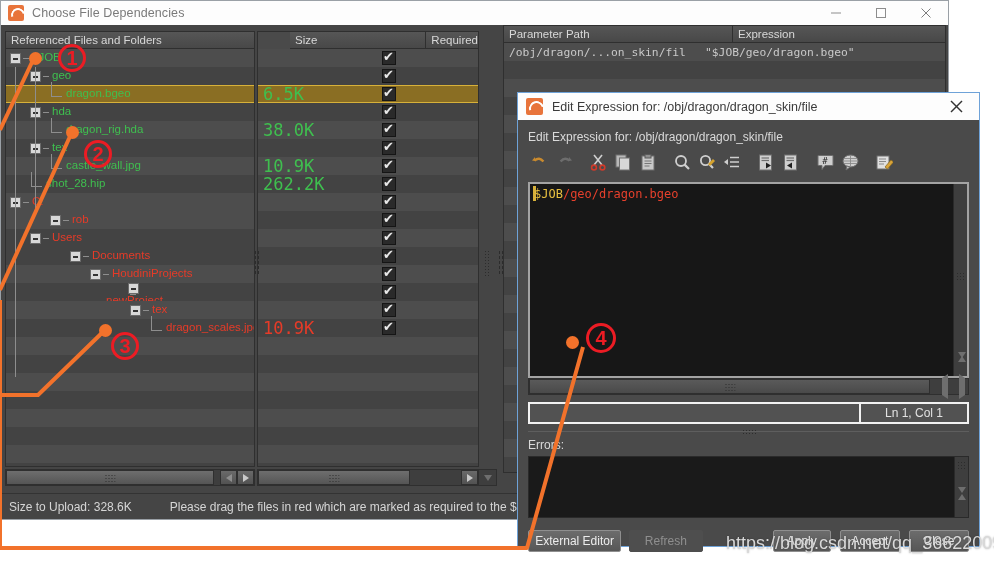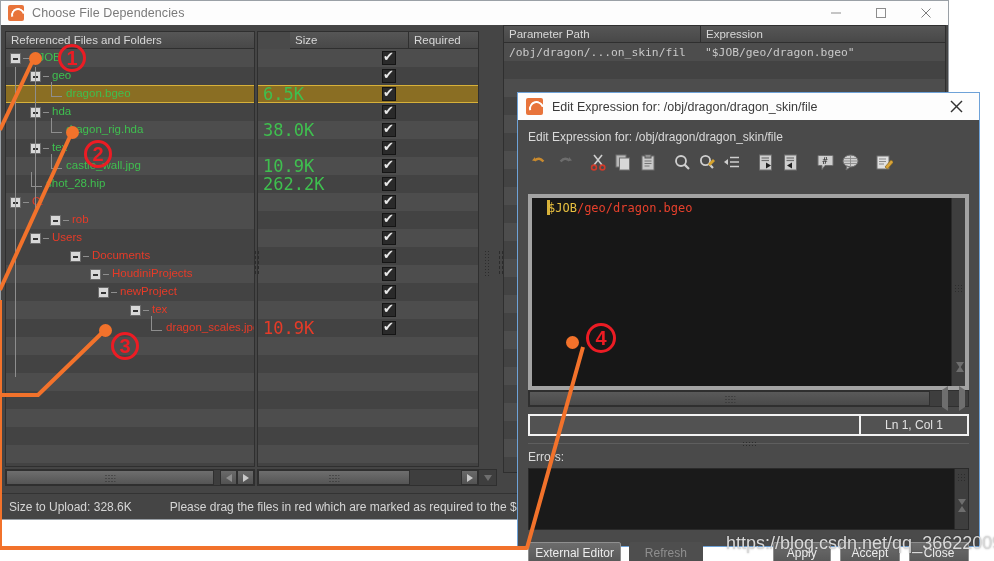--- a/index.html
+++ b/index.html
@@ -41,21 +41,21 @@
   .tree-panel  { position:absolute; left:4px;  top:6px; width:250px; height:436px; background:#4a4a4a; border:1px solid #2f2f2f; }
   .size-panel  { position:absolute; left:256px;top:6px; width:222px; height:436px; background:#4a4a4a; border:1px solid #2f2f2f;padding-left:32px; }
   .param-panel { position:absolute; left:502px;top:0px; width:443px; height:448px; background:#4a4a4a; border:1px solid #2f2f2f; }
 
   .col-head {
     height: 17px; background: linear-gradient(#565656,#484848);
     border-bottom: 1px solid #2f2f2f; color:#d8d8d8; font-size:11.5px;
     display:flex; align-items:center;
   }
   .col-head > div { padding-left: 5px; height:100%; display:flex; align-items:center; }
-  .col-head .sep { border-left: 1px solid #2f2f2f; }
+  .col-head .sep { border-left: 1px solid #2f2f2f; margin-left: 32px; }
 
   .rows { position:absolute; left:0; right:0; top:17px; bottom:0; overflow:hidden; }
   .row { height: 18px; position: relative; }
   .row.odd  { background: #4d4d4d; }
   .row.even { background: #434343; }
   .row.sel  { background: #8a6e23; border-top:1px solid #d7b13a; border-bottom:1px solid #d7b13a; height:18px; }
 
   
   .tnode { position:absolute; top:0; height:100%; display:flex; align-items:center; font-size:11.5px; white-space:nowrap; }
   .tnode .lbl { line-height: 1; }
@@ -134,22 +134,22 @@
   .dlg-close { position:absolute; right:6px; top:0; height:27px; width:34px; display:flex;align-items:center;justify-content:center; }
 
   .dlg-body { position:absolute; left:0; top:27px; right:0; bottom:0; background:#4a4a4a; padding:0 10px; }
   .dlg-label { font-size:12px; color:#dadada; margin-top:10px; }
 
   .tbar { display:flex; align-items:center; height:24px; margin-top:6px; gap:2px; }
   .tbtn { width:23px; height:22px; display:flex;align-items:center;justify-content:center; }
   .tbar-sep { width:7px; }
 
   .editor {
-    position:relative; margin-top:20px; height:196px; background:#171717; border:4px solid #a3a3a3;
-    padding:3px 16px; font-family:"DejaVu Sans Mono", monospace; font-size:12px; overflow:hidden;
+    position:relative; margin-top:8px; height:196px; background:#171717; border:2px solid #a3a3a3;
+    padding:3px 4px; font-family:"DejaVu Sans Mono", monospace; font-size:12px; overflow:hidden;
   }
   .caret { display:inline-block; width:1px; height:13px; background:#d7b13a; vertical-align:-2px;
            box-shadow: 0 0 0 1px #d7b13a; margin-right:-1px;}
   .ex-var { color:#e8c040; }
   .ex-path{ color:#e6402c; }
   .ed-vscroll { position:absolute; right:0; top:0; width:14px; bottom:0; background:#3e3e3e; border-left:1px solid #2a2a2a; }
   .ed-vgrip { position:absolute; right:3px; top:46%; width:8px; height:9px;
               background-image: radial-gradient(#2c2c2c 40%, transparent 41%); background-size:3px 3px; }
 
   .ed-hscroll { height:17px; background:#3e3e3e; border:1px solid #2f2f2f; display:flex; align-items:center; position:relative; }
@@ -323,21 +323,21 @@
               </div>
             </div>
             <div class="row odd">
               <div class="tnode" style="left: 84px;">
                 <span class="tw-box"></span>
                 <span class="tw-dash"></span>
                 <span class="lbl c-red">HoudiniProjects</span>
               </div>
             </div>
             <div class="row even">
-              <div class="tnode" style="left: 92px;">
+              <div class="tnode" style="left: 100px; flex-direction: column;">
                 <span class="tw-box"></span>
                 <span class="tw-dash"></span>
                 <span class="lbl c-red">newProject</span>
               </div>
             </div>
             <div class="row odd">
               <div class="tnode" style="left: 124px;">
                 <span class="tw-box"></span>
                 <span class="tw-dash"></span>
                 <span class="lbl c-red">tex</span>

